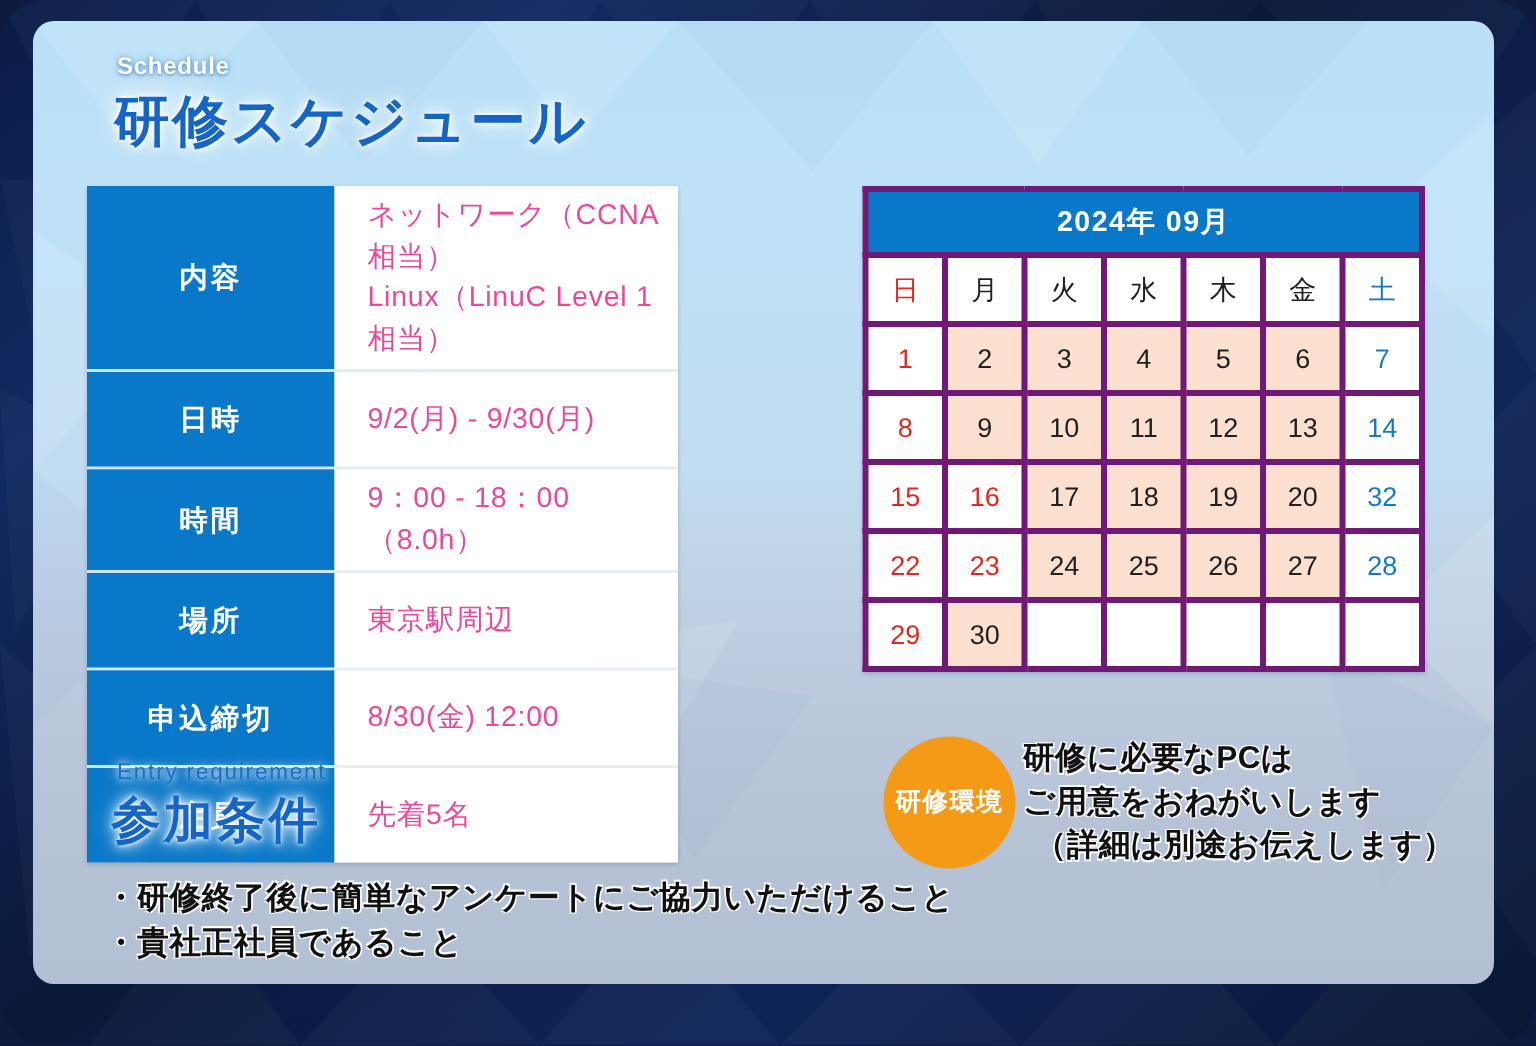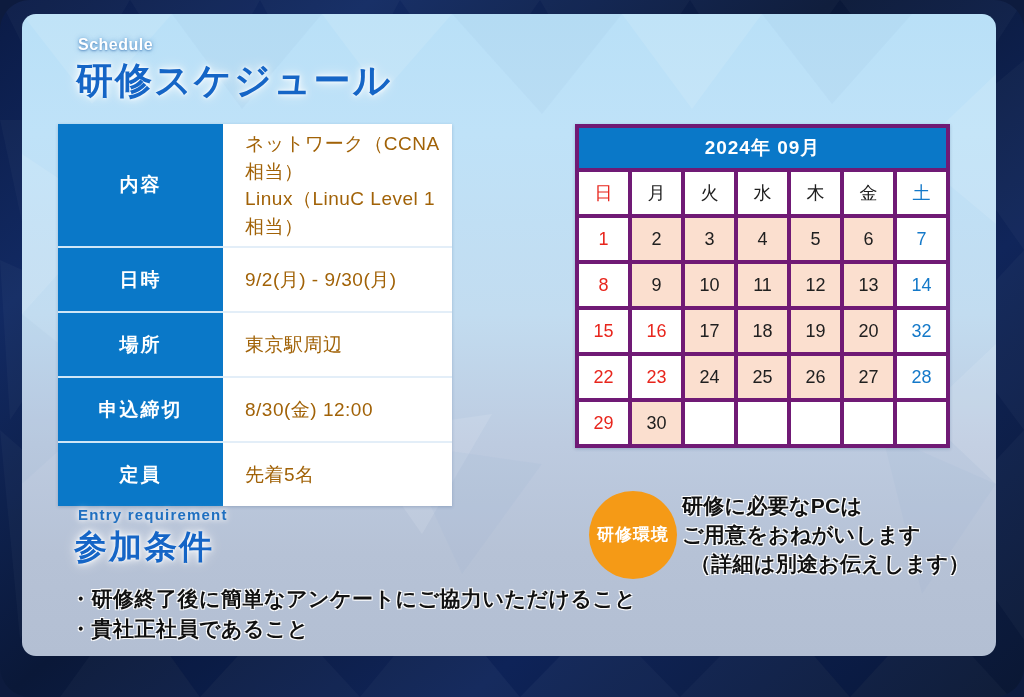--- a/index.html
+++ b/index.html
@@ -101,21 +101,21 @@
     background: #0a78c8;
     color: #ffffff;
     font-size: 19px;
     font-weight: bold;
     text-align: center;
     letter-spacing: 2px;
     border-bottom: 2px solid #cfe6f7;
   }
   .it-value {
     background: #ffffff;
-    color: #a16207;
+    color: #ec4899;
     font-size: 19px;
     padding: 6px 0 6px 22px !important;
     letter-spacing: .5px;
     border-bottom: 2px solid #e3eef8;
     line-height: 1.45;
   }
   tr.tall .it-label { height: 70px; }
   tr:last-child .it-label,
   tr:last-child .it-value { border-bottom: none; }
   .it-value .line2 { display: block; }
@@ -154,21 +154,21 @@
   #calendar td.holiday { color: #e8251c; }
   #calendar td.hl { background: #fbdfcf; }
   #calendar td.empty { background: #ffffff; }
 
   
   .req-en {
     position: absolute;
     left: 56px;
     top: 492px;
     font-size: 15px;
-    font-weight: bold;
+    font-weight: normal;
     color: #1f6fc0;
     letter-spacing: 1.2px;
     text-shadow: 0 0 5px rgba(255,255,255,.95), 0 0 9px rgba(255,255,255,.8);
   }
   .req-jp {
     position: absolute;
     left: 52px;
     top: 511px;
     font-size: 33px;
     font-weight: bold;
@@ -303,20 +303,24 @@
         <tr class="tall">
           <td class="it-label">内容</td>
           <td class="it-value">
             <span class="line1">ネットワーク（CCNA相当）</span>
             <span class="line2">Linux（LinuC Level 1相当）</span>
           </td>
         </tr>
         <tr>
           <td class="it-label">日時</td>
           <td class="it-value">9/2(月) - 9/30(月)</td>
+        </tr>
+        <tr>
+          <td class="it-label">時間</td>
+          <td class="it-value">9：00 - 18：00（8.0h）</td>
         </tr>
         <tr>
           <td class="it-label">場所</td>
           <td class="it-value">東京駅周辺</td>
         </tr>
         <tr>
           <td class="it-label">申込締切</td>
           <td class="it-value">8/30(金) 12:00</td>
         </tr>
         <tr>

